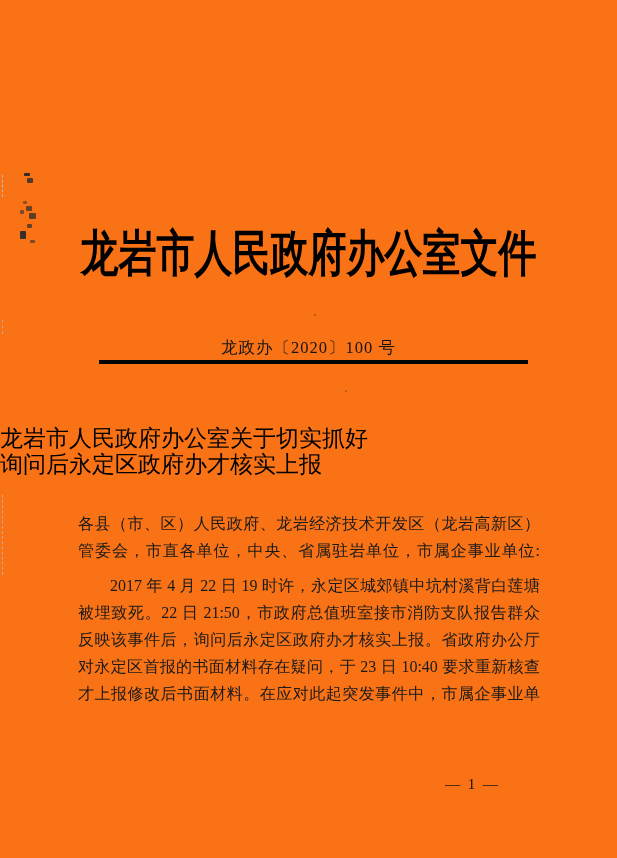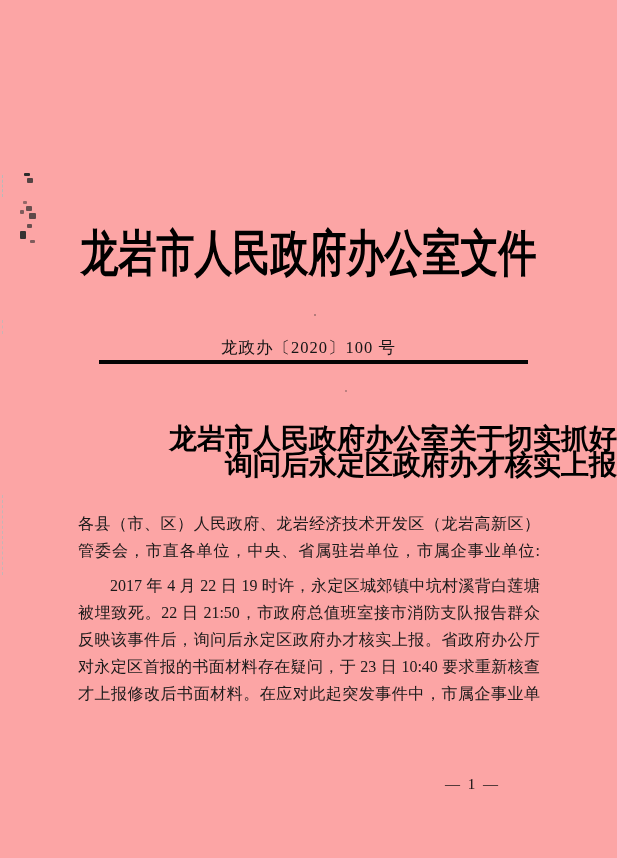--- a/index.html
+++ b/index.html
@@ -5,21 +5,21 @@
   * { margin: 0; padding: 0; box-sizing: border-box; }
   html, body { width: 617px; height: 858px; }
   body {
     background: #ffffff;
     font-family: "Liberation Serif", serif;
   }
   .page {
     position: relative;
     width: 617px;
     height: 858px;
-    background: #fca5a5;
+    background: #f97316;
     overflow: hidden;
     color: #111;
   }
 
   
   .letterhead {
     position: absolute;
     top: 221px;
     left: 0;
     width: 100%;
@@ -54,23 +54,23 @@
     height: 4px;
     background: #050505;
   }
 
   
   .notice-title {
     position: absolute;
     top: 426px;
     left: 0;
     width: 100%;
-    text-align: right;
-    font-weight: bold;
-    font-size: 28px;
+    text-align: left;
+    font-weight: normal;
+    font-size: 23px;
     line-height: 26px;
     color: #000;
   }
 
   
   .body-block {
     position: absolute;
     top: 510px;
     left: 78px;
     width: 462px;

